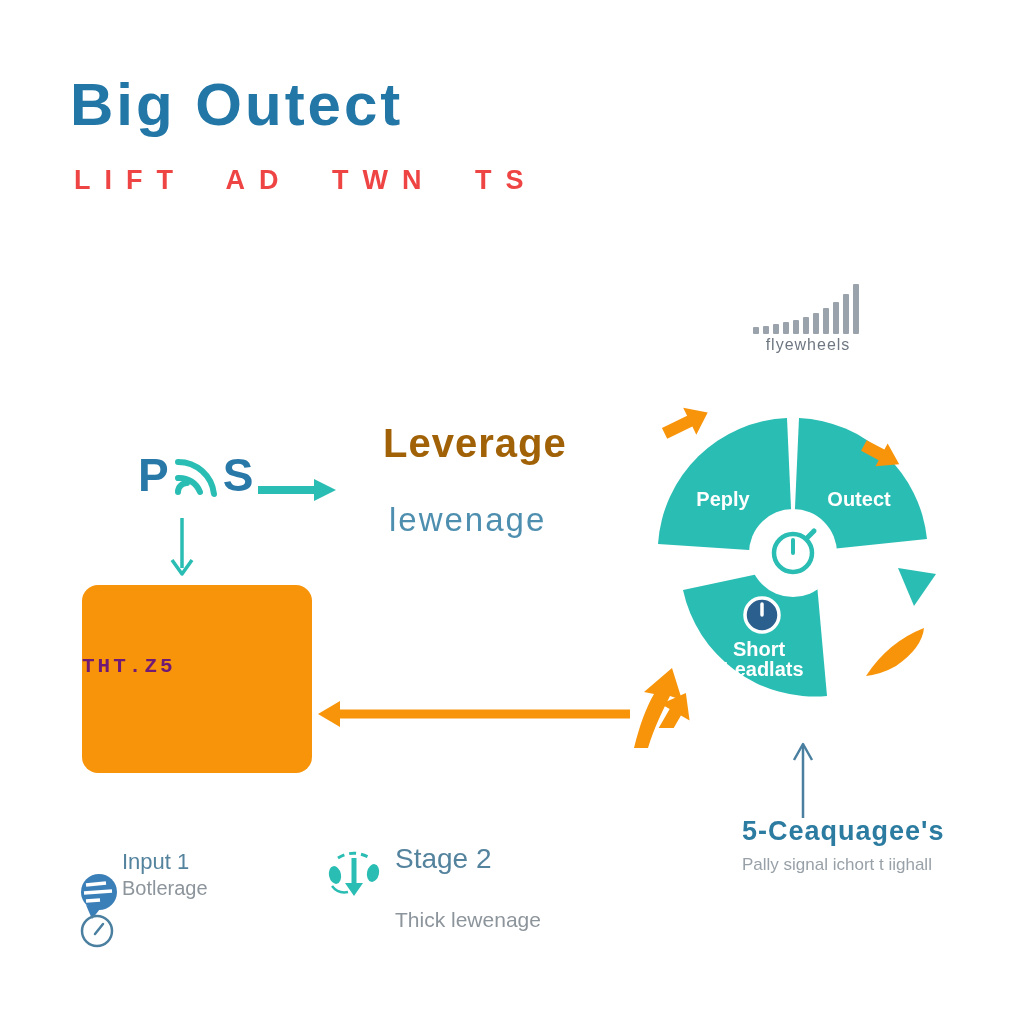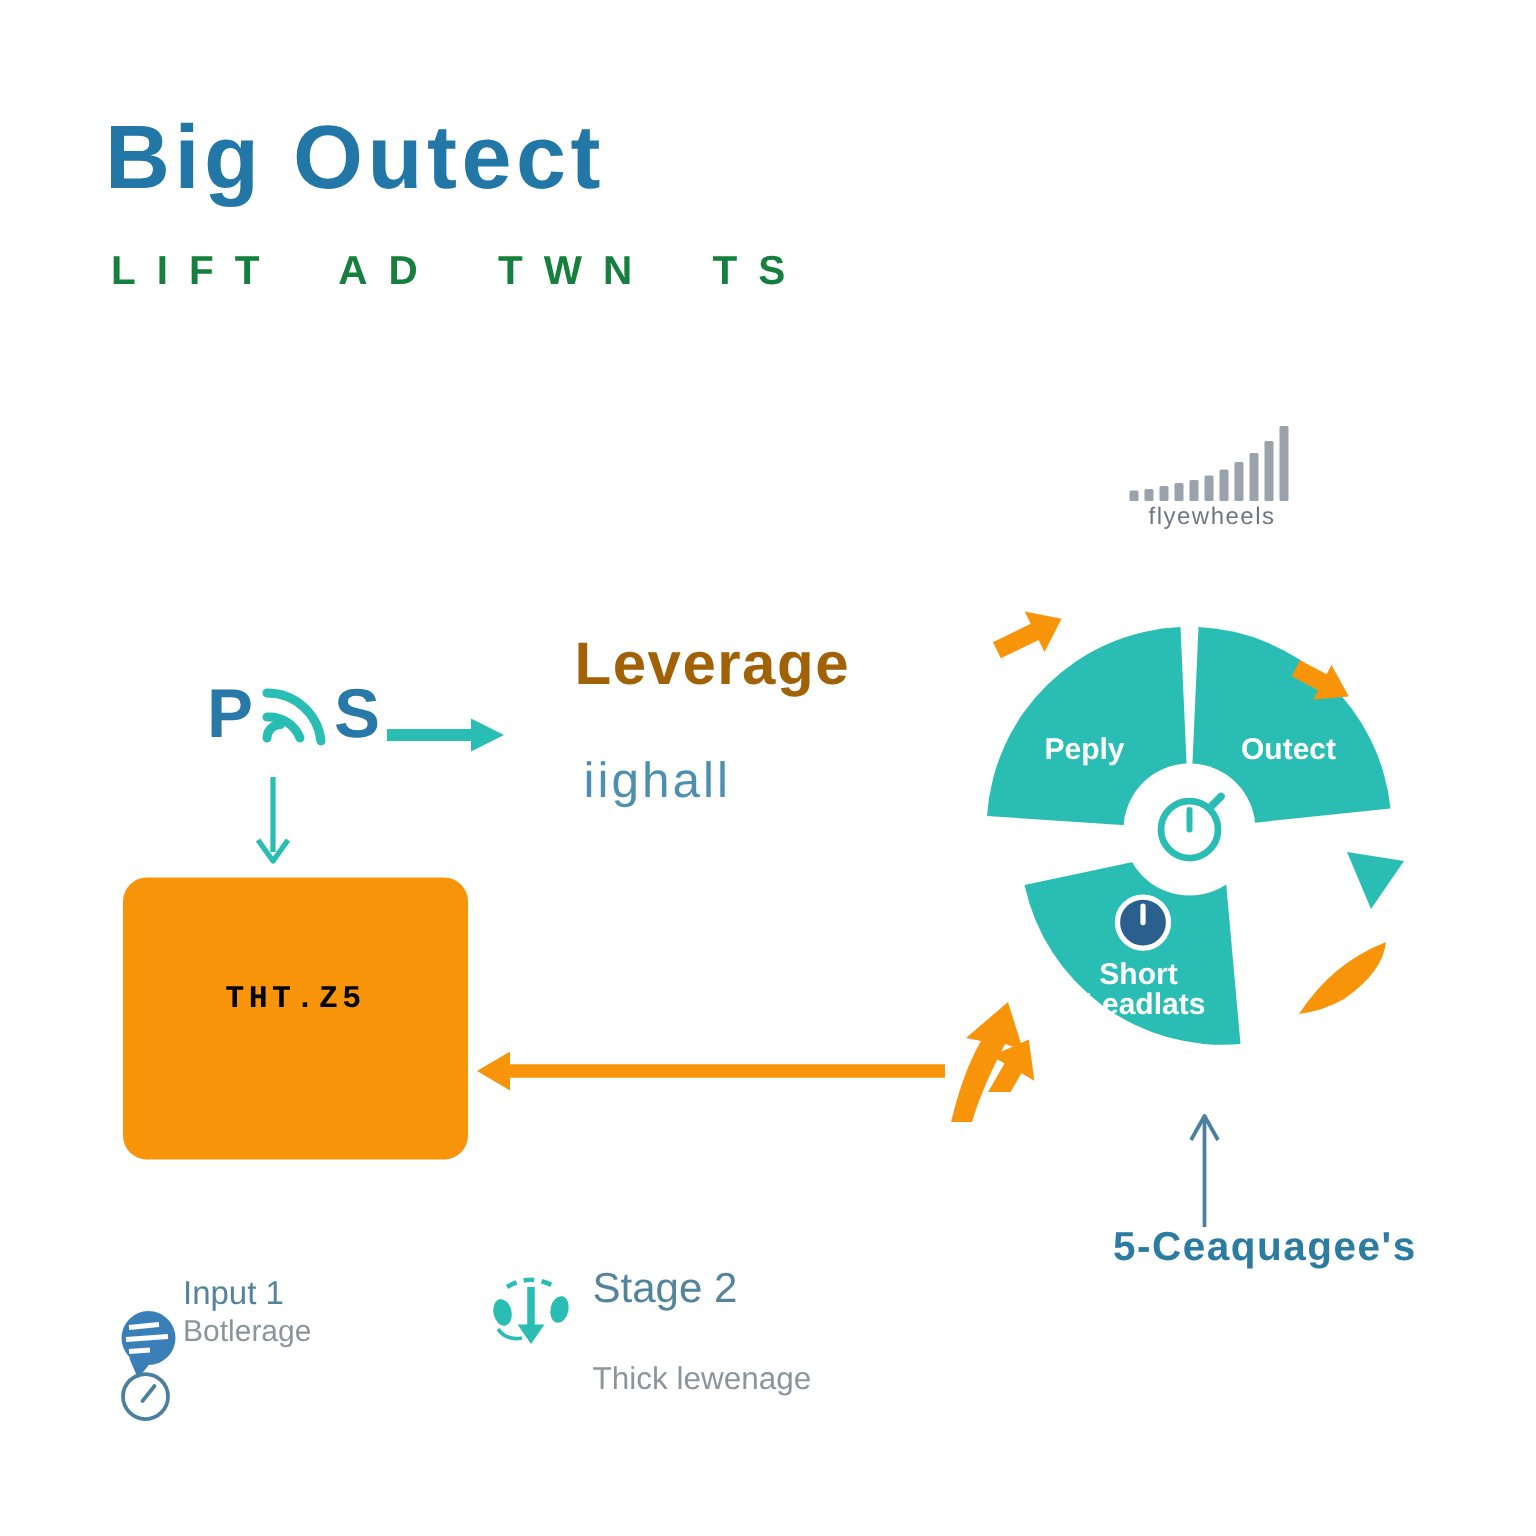--- a/index.html
+++ b/index.html
@@ -3,35 +3,35 @@
 <meta charset="utf-8">
 <style>
   html,body{margin:0;padding:0;}
   body{
     width:1024px;height:1024px;position:relative;overflow:hidden;
     background:#ffffff;font-family:"Liberation Sans", sans-serif;
   }
   .abs{position:absolute;}
   
   .title{left:70px;top:70px;font-size:60px;font-weight:700;color:#2277A6;letter-spacing:3px;}
-  .subtitle{left:74px;top:165px;font-size:27px;font-weight:600;color:#15803d;letter-spacing:14px;word-spacing:18px;}
+  .subtitle{left:74px;top:165px;font-size:27px;font-weight:600;color:#ef4444;letter-spacing:14px;word-spacing:18px;}
   
   .flywheel-bars{left:753px;top:276px;width:112px;height:58px;display:flex;align-items:flex-end;gap:4px;}
   .flywheel-bars .bar{width:6px;background:#9AA2AB;border-radius:1px;}
   .flywheel-label{left:748px;top:336px;width:120px;text-align:center;font-size:16px;color:#6E7781;letter-spacing:1px;}
   
   .logo{left:138px;top:450px;display:flex;align-items:flex-end;}
   .logo .glyph{font-size:46px;font-weight:700;color:#2878A8;line-height:1;}
   
   .leverage-title{left:383px;top:421px;font-size:40px;font-weight:700;color:#a16207;letter-spacing:1px;}
   .leverage-sub{left:389px;top:501px;font-size:33px;font-weight:400;color:#4E8FB0;letter-spacing:2px;}
   
   .orange-box{left:82px;top:585px;width:230px;height:188px;background:#F8940A;border-radius:16px;}
-  .orange-box .box-label{position:absolute;left:0;top:70px;width:100%;text-align:center;
-    font-size:21px;font-weight:700;letter-spacing:3px;color:#000000;font-family:"Liberation Mono", monospace;}
+  .orange-box .box-label{position:absolute;left:0;top:70px;width:100%;
+    font-size:21px;font-weight:700;letter-spacing:3px;color:#701a75;font-family:"Liberation Mono", monospace;}
   
   .callout-title{left:742px;top:816px;font-size:27px;font-weight:700;color:#2C7BA0;letter-spacing:1px;}
   .callout-body{left:742px;top:852px;font-size:17px;color:#99A1A8;line-height:1.55;}
   
   .legend1-title{left:122px;top:849px;font-size:22px;color:#54839E;}
   .legend1-sub{left:122px;top:877px;font-size:20px;color:#8D959C;}
   .legend2-title{left:395px;top:843px;font-size:28px;color:#54839E;}
   .legend2-sub{left:395px;top:908px;font-size:21px;color:#8D959C;}
   svg text{font-family:"Liberation Sans", sans-serif;}
 </style>
@@ -76,21 +76,21 @@
 </div>
 
 <div class="abs" style="left:168px;top:518px;">
   <svg width="28" height="58" viewBox="0 0 28 58">
     <line x1="14" y1="0" x2="14" y2="50" stroke="#2ABDB3" stroke-width="3.5"></line>
     <polyline points="4,42 14,56 24,42" fill="none" stroke="#2ABDB3" stroke-width="3.5" stroke-linejoin="round"></polyline>
   </svg>
 </div>
 
 <div class="abs leverage-title">Leverage</div>
-<div class="abs leverage-sub">iighall</div>
+<div class="abs leverage-sub">lewenage</div>
 
 <div class="abs orange-box">
   <div class="box-label">THT.Z5</div>
 </div>
 
 <div class="abs" style="left:318px;top:699px;">
   <svg width="312" height="30" viewBox="0 0 312 30">
     <line x1="16" y1="15" x2="312" y2="15" stroke="#F8940A" stroke-width="9"></line>
     <polygon points="22,2 0,15 22,28" fill="#F8940A"></polygon>
   </svg>
@@ -136,20 +136,21 @@
 
 <div class="abs" style="left:790px;top:740px;">
   <svg width="26" height="78" viewBox="0 0 26 78">
     <line x1="13" y1="78" x2="13" y2="6" stroke="#4A7FA0" stroke-width="2.5"></line>
     <polyline points="4,20 13,4 22,20" fill="none" stroke="#4A7FA0" stroke-width="2.5" stroke-linejoin="round"></polyline>
   </svg>
 </div>
 
 <div class="abs callout-title">5-Ceaquagee's</div>
 <div class="abs callout-body">
+  <div>Pally signal ichort t iighall</div>
 </div>
 
 <div class="abs" style="left:76px;top:872px;">
   <svg width="46" height="48" viewBox="0 0 46 48">
     <circle cx="23" cy="20" r="18" fill="#3A7FB8"></circle>
     <polygon points="10,33 16,47 24,37" fill="#3A7FB8"></polygon>
     <line x1="10" y1="13" x2="30" y2="11" stroke="#ffffff" stroke-width="3.5"></line>
     <line x1="8" y1="21" x2="36" y2="19" stroke="#ffffff" stroke-width="3.5"></line>
     <line x1="10" y1="29" x2="24" y2="28" stroke="#ffffff" stroke-width="3.5"></line>
   </svg>

